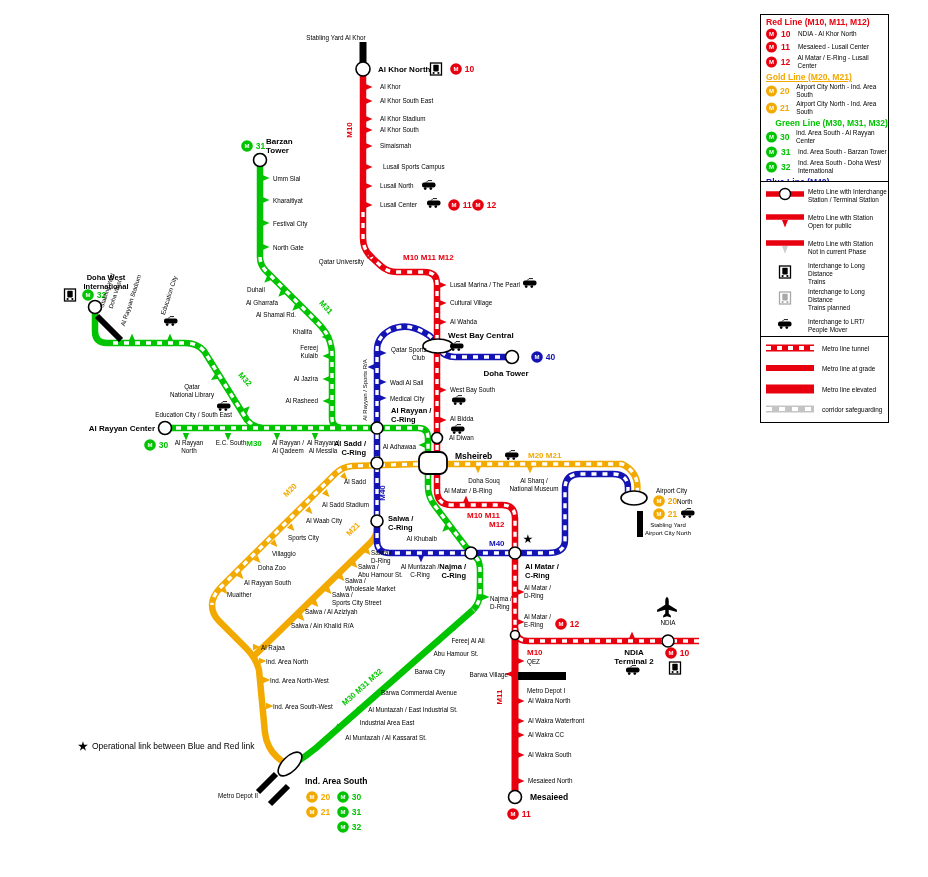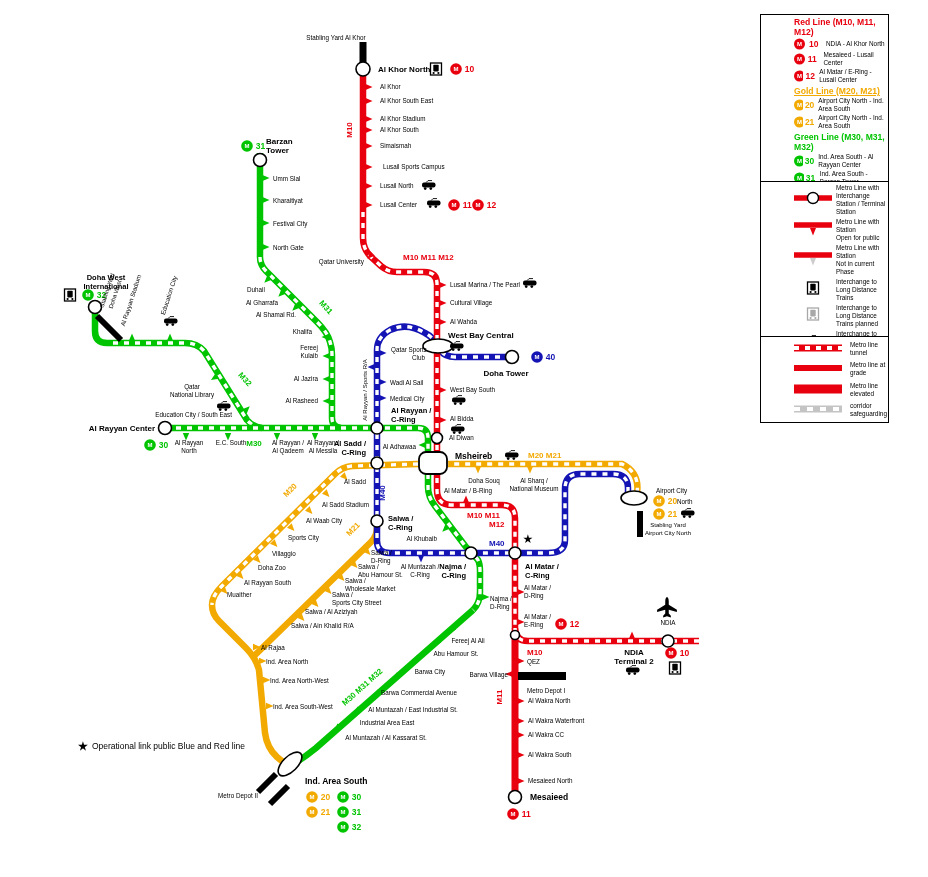--- a/index.html
+++ b/index.html
@@ -1,20 +1,20 @@
 <!DOCTYPE html>
 <html><head>
 <meta charset="utf-8">
 <style>
   html,body{margin:0;padding:0;background:#fff;}
   #stage{position:relative;width:928px;height:877px;background:#fff;overflow:hidden;
          font-family:"Liberation Sans",sans-serif;}
   #mapsvg{position:absolute;left:0;top:0;}
   svg text{font-family:"Liberation Sans",sans-serif;}
-  .lbox{position:absolute;border:1.6px solid #000;background:#fff;box-sizing:border-box;padding-left:28px;}
+  .lbox{position:absolute;border:1.6px solid #000;background:#fff;box-sizing:border-box;}
   .lrow{display:flex;align-items:center;margin:1px 0 1px 4px;}
   .ltitle{font-weight:bold;font-size:8.6px;margin:2px 0 1px 5px;}
   .ltext{font-size:6.4px;color:#000;line-height:1.25;}
   .lnum{font-weight:bold;font-size:8.5px;margin-left:2px;margin-right:4px;width:13px;}
   .symrow{display:flex;align-items:center;margin:2px 0 2px 3px;}
   .symcell{width:44px;flex:none;}
   .strow{display:flex;align-items:center;margin:2.5px 0 2.5px 3px;}
   .stcell{width:58px;flex:none;}
   #note{position:absolute;left:78px;top:740px;font-size:8.5px;font-weight:bold;color:#000;}
   #note .star{font-size:11px;vertical-align:-1px;margin-right:4px;}
@@ -501,21 +501,21 @@
         <span class="ltext">Airport City North - Ind. Area South</span>
       </div>
       <div class="lrow">
         <svg width="14" height="12">
           <circle cx="6.5" cy="6" r="5.5" fill="#f2a900"></circle>
           <text x="6.5" y="8.2" font-size="6" font-weight="700" fill="#fff" text-anchor="middle">M</text>
         </svg>
         <span class="lnum" style="color: rgb(242, 169, 0);">21</span>
         <span class="ltext">Airport City North - Ind. Area South</span>
       </div>
-      <div class="ltitle" style="color: rgb(0, 196, 0);">Green Line (M30, M31, M32)</div>
+      <div class="ltitle" style="color: rgb(0, 196, 0); text-align: right;">Green Line (M30, M31, M32)</div>
       <div class="lrow">
         <svg width="14" height="12">
           <circle cx="6.5" cy="6" r="5.5" fill="#00c400"></circle>
           <text x="6.5" y="8.2" font-size="6" font-weight="700" fill="#fff" text-anchor="middle">M</text>
         </svg>
         <span class="lnum" style="color: rgb(0, 196, 0);">30</span>
         <span class="ltext">Ind. Area South - Al Rayyan Center</span>
       </div>
       <div class="lrow">
         <svg width="14" height="12">
@@ -628,15 +628,15 @@
       <div class="strow">
         <div class="stcell"><svg width="54" height="12">
             <line x1="2" y1="6" x2="50" y2="6" stroke="#c4c4c4" stroke-width="7"></line>
             <line x1="2" y1="6" x2="50" y2="6" stroke="#fff" stroke-width="3.8" stroke-dasharray="6 7"></line>
           </svg></div>
         <div class="ltext">corridor safeguarding</div>
       </div>
     </div>
 
   <div id="note">
-    <span class="star">★</span><span class="ntext">Operational link public Blue and Red line</span>
+    <span class="star">★</span><span class="ntext">Operational link between Blue and Red link</span>
   </div>
 </div>
 
 </body></html>

